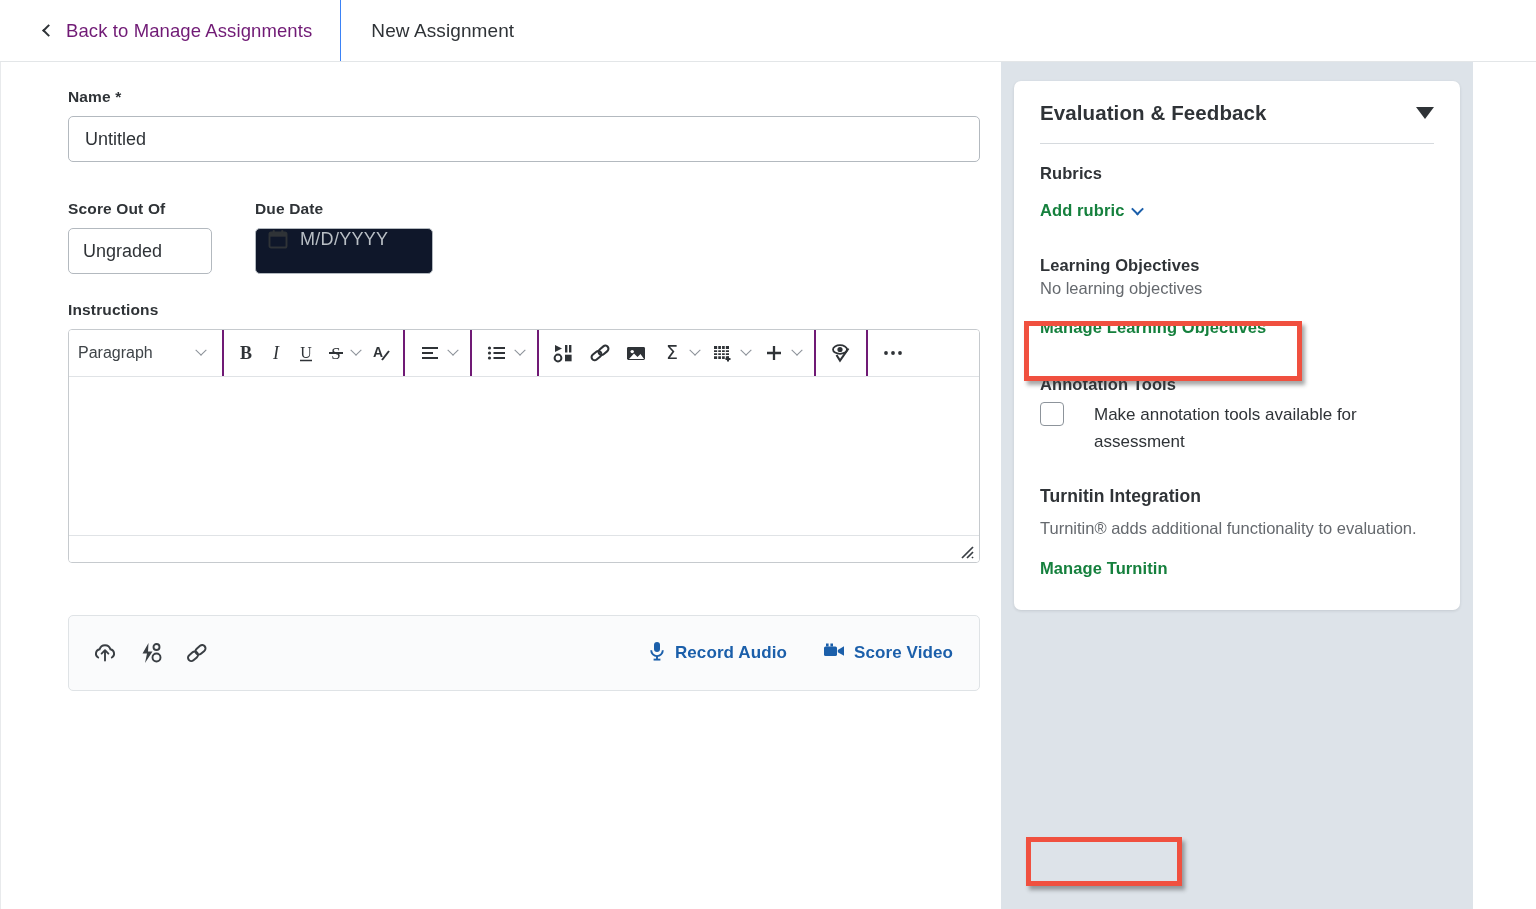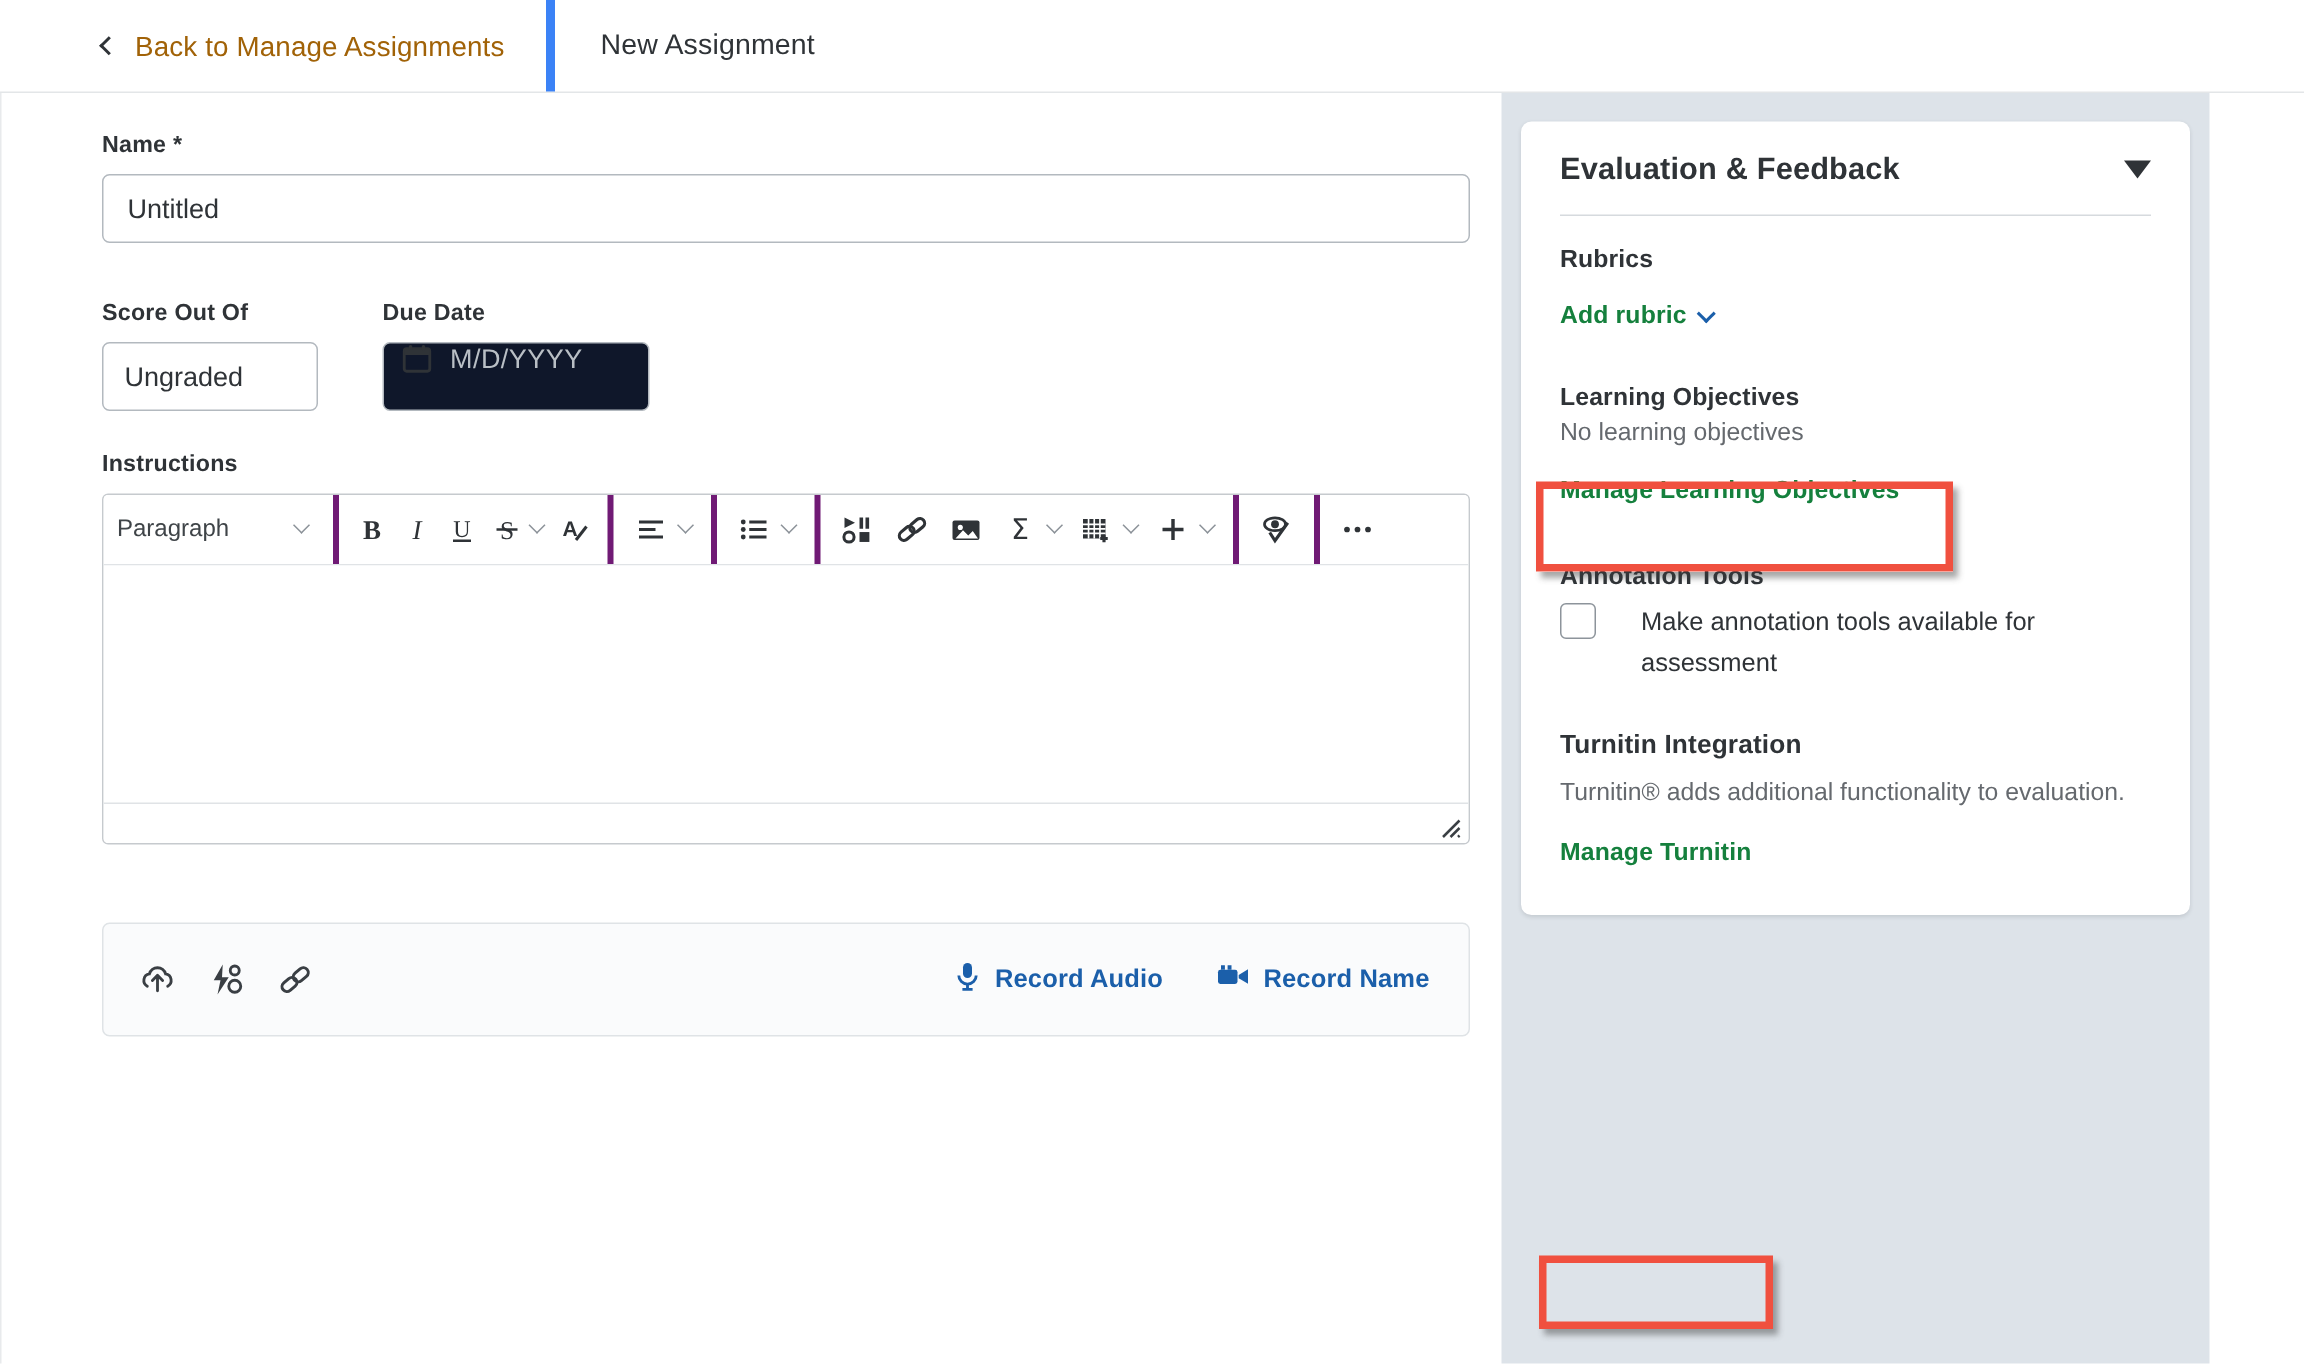--- a/index.html
+++ b/index.html
@@ -14,23 +14,23 @@
   
   .topbar {
     position: absolute; left: 0; top: 0;
     width: 1536px; height: 62px;
     background: #ffffff;
     border-bottom: 1px solid #e3e6e8;
     display: flex; align-items: stretch;
   }
   .back-link {
     display: flex; align-items: center; gap: 13px;
-    padding: 0 28px 0 68px;
-    border-right: 6px solid #3b82f6;
-    color: #a16207; font-size: 18.5px; letter-spacing: .1px;
+    padding: 0 28px 0 44px;
+    border-right: 1px solid #3b82f6;
+    color: #701a75; font-size: 18.5px; letter-spacing: .1px;
     cursor: pointer; text-decoration: none;
   }
   .chev-left {
     display: inline-block; width: 9px; height: 9px;
     border-left: 2.2px solid #2f3337;
     border-bottom: 2.2px solid #2f3337;
     transform: rotate(45deg);
     margin-bottom: 1px;
   }
   .page-title-wrap { display: flex; align-items: center; padding: 0 30px; }
@@ -88,21 +88,21 @@
     background: #fff;
     overflow: hidden;
   }
   .toolbar {
     height: 47px; display: flex; align-items: stretch;
     border-bottom: 1px solid #e0e3e6;
     background: #fff;
   }
   .tgroup {
     display: flex; align-items: center;
-    border-right: 4px solid #701a75;
+    border-right: 2px solid #701a75;
     padding: 0 7px;
   }
   .tgroup:last-child { border-right: none; }
   .para-select {
     display: flex; align-items: center; justify-content: space-between;
     width: 153px; padding: 0 11px 0 9px; height: 100%;
     cursor: pointer;
   }
   .para-select span { font-size: 16px; color: #3f4448; }
   .tbtn {
@@ -471,21 +471,21 @@
         </div>
         <div class="rec-link">
           <span>
             <svg width="22" height="18" viewBox="0 0 22 18">
               <rect x="1" y="4.5" width="13" height="9.5" rx="1.6" fill="#1b5faa"></rect>
               <path d="M14.8 8 L21 4.2 V13.8 L14.8 10.2 Z" fill="#1b5faa"></path>
               <rect x="3" y="1.5" width="2.6" height="3" fill="#1b5faa"></rect>
               <rect x="7.4" y="1.5" width="2.6" height="3" fill="#1b5faa"></rect>
             </svg>
           </span>
-          <span>Record Name</span>
+          <span>Score Video</span>
         </div>
       </div>
     </div>
   </div>
 
   <div class="right-rail">
 
 
     <div class="card second">
       <div class="card-head">

